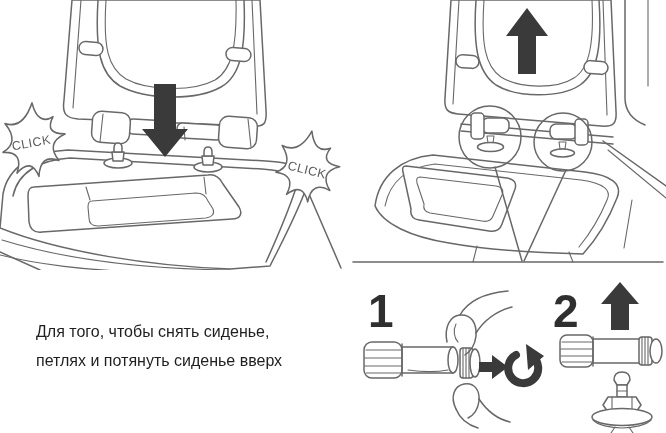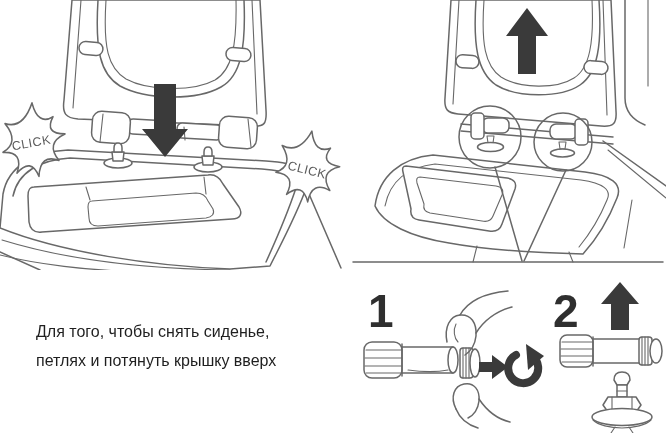--- a/index.html
+++ b/index.html
@@ -189,16 +189,16 @@
         <path class="thin" d="M252,117 L252,132 M272,117 L272,132"></path>
         <ellipse cx="262" cy="137" rx="30" ry="8.5" fill="#fff"></ellipse>
         <path class="thin" d="M233,140 C238,145 250,148 262,148 C274,148 286,145 291,140"></path>
         <path class="thin" d="M255,147 L251,153 M269,147 L273,153"></path>
       </g>
     </g>
   </svg>
 
   <div class="instruction">
     <p>Для того, чтобы снять сиденье,</p>
-    <p>петлях и потянуть крышку вверх</p>
+    <p>петлях и потянуть сиденье вверх</p>
   </div>
 
 </div>
 
 </body></html>

